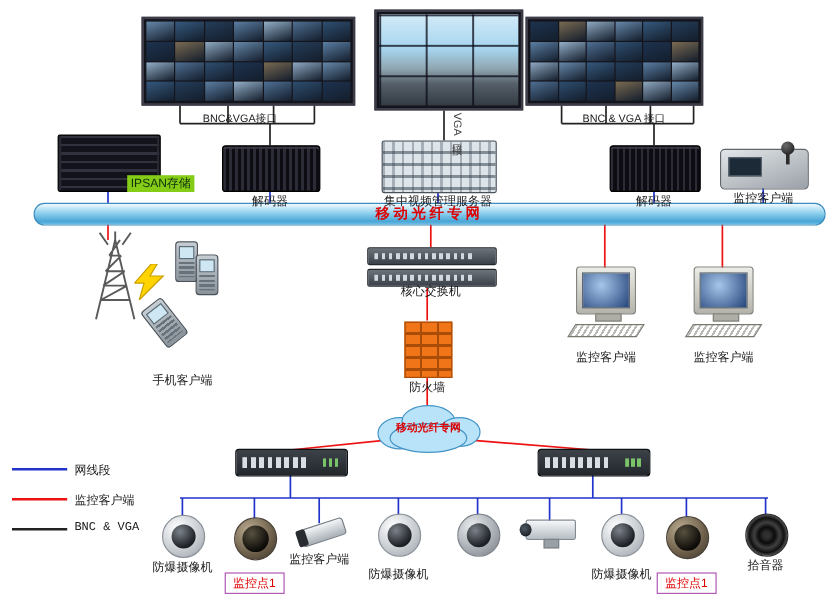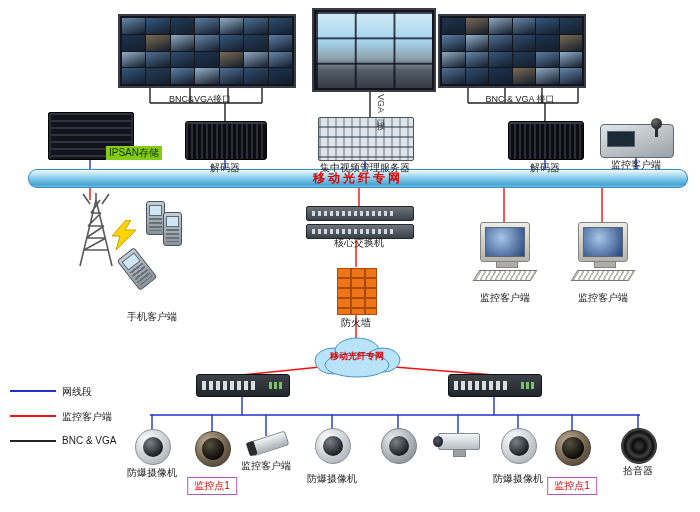--- a/index.html
+++ b/index.html
@@ -245,21 +245,21 @@
       <ellipse cx="52" cy="31" rx="32" ry="12"></ellipse>
     </g>
   </svg>
   <div class="cloud-label" style="left:309px;top:350px;width:96px;">移动光纤专网</div>
 
   <div class="sw2 abs" style="left:196px;top:374px;width:92px;height:21px;"></div>
   <div class="sw2 abs" style="left:448px;top:374px;width:92px;height:21px;"></div>
 
   <div class="lbl" style="left:62px;top:385px;transform:none;">网线段</div>
   <div class="lbl" style="left:62px;top:410px;transform:none;">监控客户端</div>
-  <div class="lbl" style="left:62px;top:435px;transform:none;">BNC &amp; VGA</div>
+  <div class="lbl" style="left:62px;top:435px;transform:none;font-family:Liberation Mono, monospace;">BNC &amp; VGA</div>
 
   <div class="dome light" style="left:135px;top:429px;"></div>
   <div class="dome dark" style="left:195px;top:431px;"></div>
   <div class="bullet" style="left:248px;top:432px;">
       <div class="bullet-body"></div>
     </div>
   <div class="dome light" style="left:315px;top:428px;"></div>
   <div class="dome gray" style="left:381px;top:428px;"></div>
   <div class="boxcam" style="left:438px;top:433px;"></div>
   <div class="dome light" style="left:501px;top:428px;"></div>

